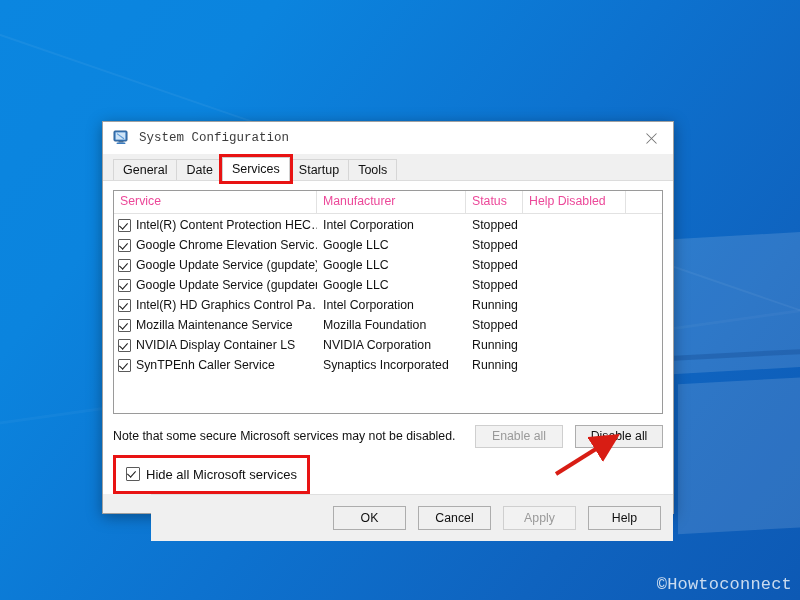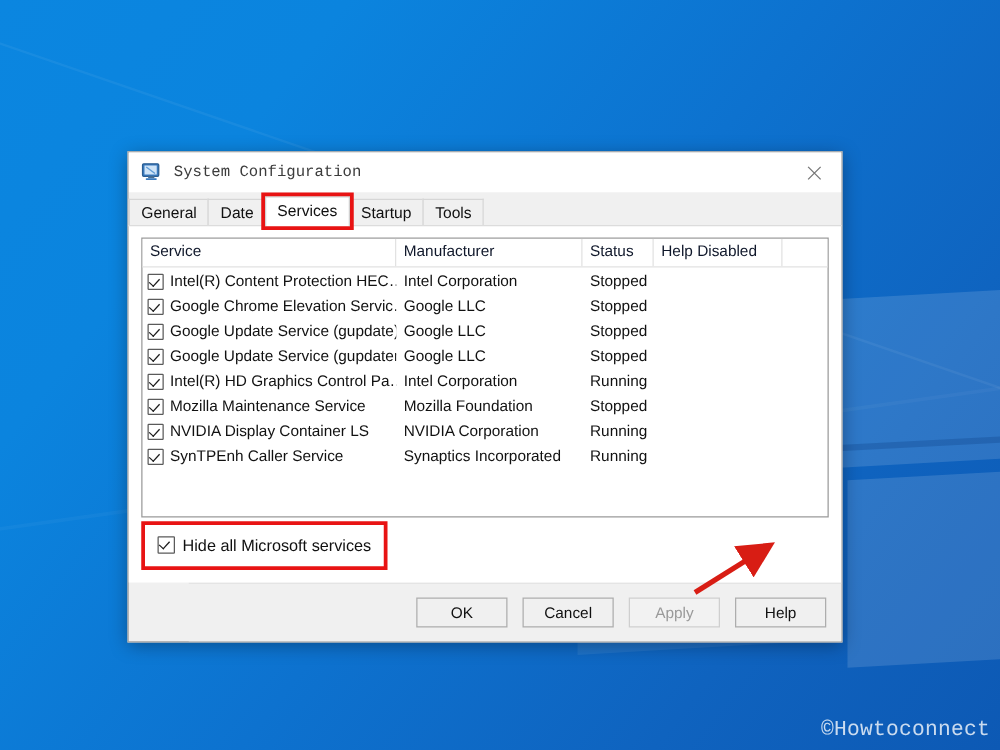--- a/index.html
+++ b/index.html
@@ -20,35 +20,35 @@
       background:#f0f0f0;border:1px solid #a0a0a0;box-shadow:0 3px 14px rgba(0,0,0,.34);
       display:flex;flex-direction:column;}
   #titlebar{height:32px;background:#ffffff;display:flex;align-items:center;
       padding:0 0 0 10px;flex:none;font-family:Liberation Mono, monospace;}
   #titlebar .ticon{width:17px;height:16px;position:relative;flex:none;margin-right:9px;}
   #ttl{font-size:12.5px;color:#3c3c3c;flex:1;}
   #closebtn{width:44px;height:31px;display:flex;align-items:center;justify-content:center;
       flex:none;}
   #closebtn svg{display:block;}
   
-  #tabstrip{height:27px;position:relative;flex:none;
+  #tabstrip{height:27px;position:relative;flex:none;padding-left:10px;
       display:flex;align-items:flex-end;background:#f0f0f0;}
   .tab{height:21px;line-height:21px;padding:0 9px;font-size:12.5px;color:#101010;
       background:#f0f0f0;border:1px solid #d6d6d6;border-bottom:none;margin-right:-1px;
       position:relative;white-space:nowrap;}
   .tab.active{background:#ffffff;height:23px;line-height:23px;z-index:3;border-color:#d0d0d0;}
   .tab.hl{outline:3px solid #e81313;outline-offset:0px;z-index:8;}
   
   #tabbody{flex:1;background:#ffffff;border-top:1px solid #dcdcdc;margin-top:-1px;
       display:flex;flex-direction:column;padding:9px 10px 0 10px;position:relative;}
   
   #listbox{border:1px solid #9a9a9a;background:#fff;height:222px;flex:none;
       display:flex;flex-direction:column;overflow:hidden;}
   #lhead{display:flex;height:22px;flex:none;border-bottom:1px solid #e2e2e2;background:#fff;}
-  #lhead div{font-size:12.3px;color:#0f172a;padding:3px 0 0 6px;
+  #lhead div{font-size:12.3px;color:#ec4899;padding:3px 0 0 6px;
       border-right:1px solid #e2e2e2;box-sizing:border-box;}
   .c1{width:203px}.c2{width:149px}.c3{width:57px}.c4{width:103px}.c5{flex:1;border-right:none!important}
   #lrows{flex:1;overflow:hidden;padding-top:1px;}
   .row{display:flex;height:20px;align-items:center;}
   .row .cell{font-size:12.3px;color:#111;box-sizing:border-box;
       white-space:nowrap;overflow:hidden;}
   .row .c1{padding-left:4px;display:flex;align-items:center;gap:5px;}
   .row .c2,.row .c3,.row .c4{padding-left:6px;}
   .cbx{width:11px;height:11px;border:1px solid #5a5a5a;background:#fff;flex:none;
       position:relative;border-radius:1px;}
@@ -206,20 +206,25 @@
               <span>SynTPEnh Caller Service</span>
             </div>
             <div class="cell c2">Synaptics Incorporated</div>
             <div class="cell c3">Running</div>
             <div class="cell c4"></div>
             <div class="cell c5"></div>
           </div>
         </div>
     </div>
 
+    <div id="midzone">
+      <span id="note">Note that some secure Microsoft services may not be disabled.</span>
+      <span id="enableall" class="btn dis">Enable all</span>
+      <span id="disableall" class="btn">Disable all</span>
+    </div>
 
     <div id="hidezone">
       <span id="hidebox">
         <span class="cbx on"></span>
         <span id="hidelbl">Hide all Microsoft services</span>
       </span>
     </div>
   </div>
 
   <div id="footer">

